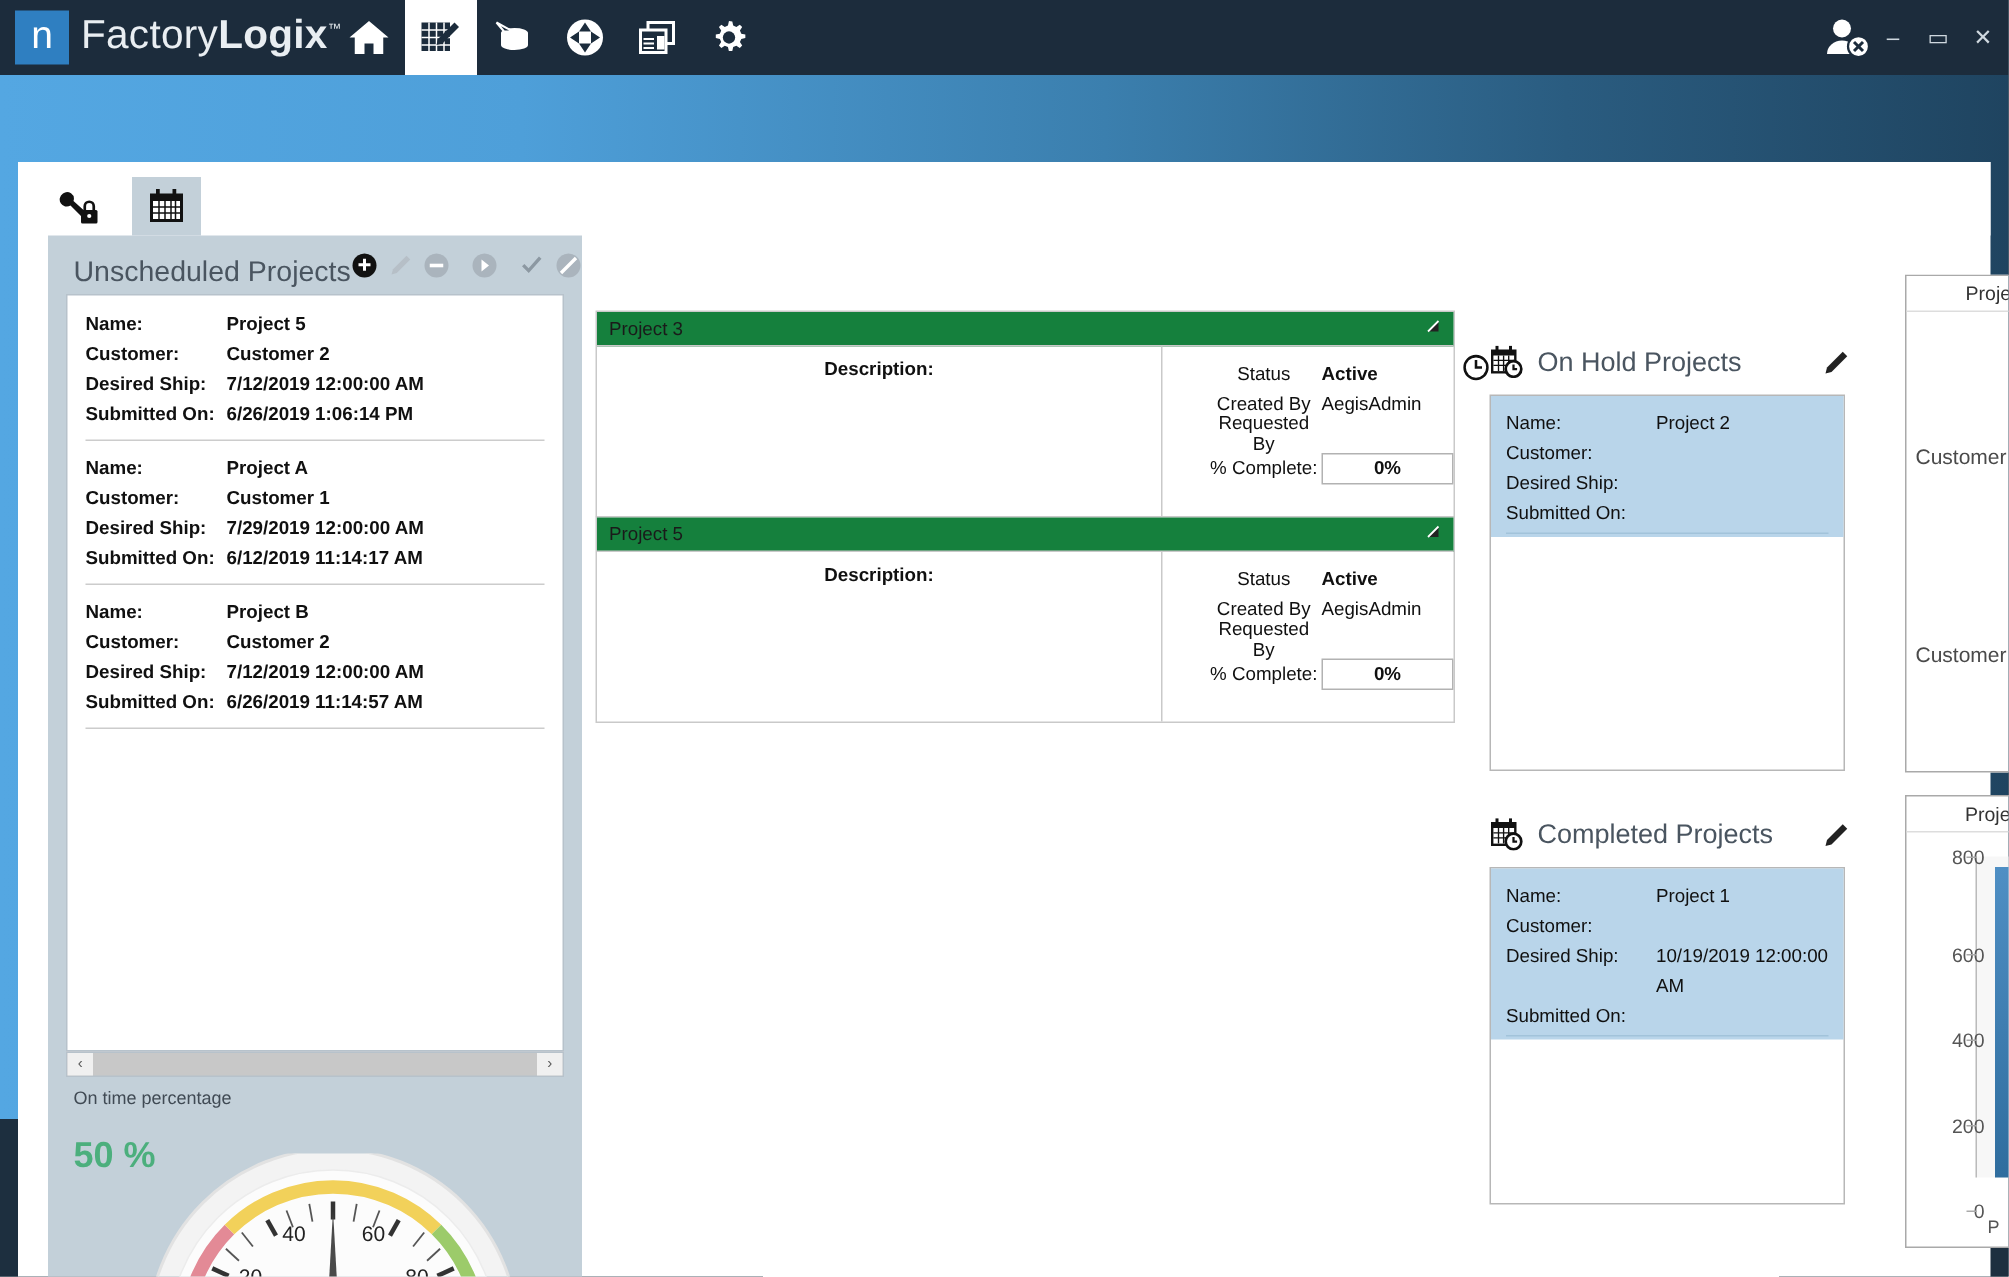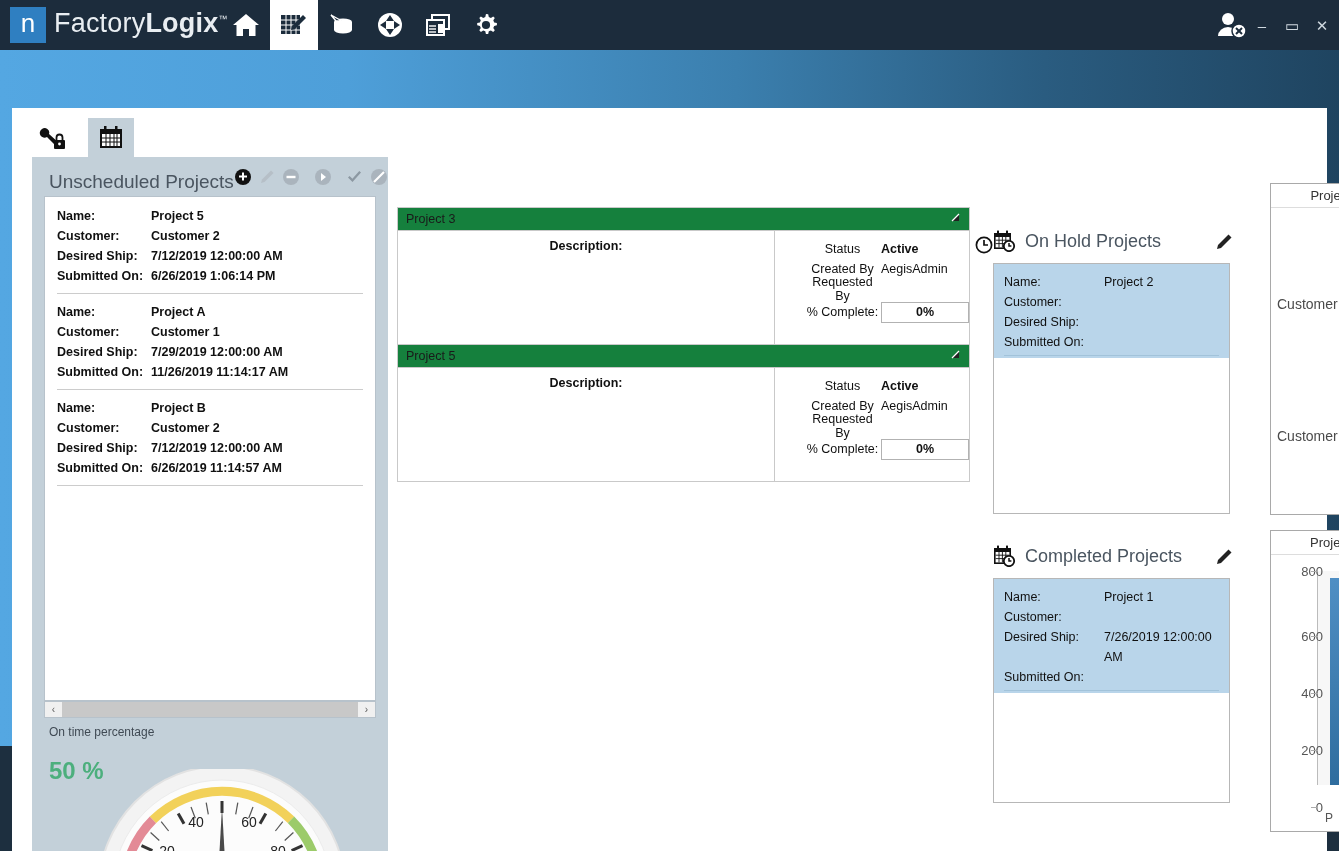--- a/index.html
+++ b/index.html
@@ -337,21 +337,21 @@
           <div class="proj-row">
               <span class="k">Customer:</span>
               <span class="v">Customer 1</span>
             </div>
           <div class="proj-row">
               <span class="k">Desired Ship:</span>
               <span class="v">7/29/2019 12:00:00 AM</span>
             </div>
           <div class="proj-row">
               <span class="k">Submitted On:</span>
-              <span class="v">11/26/2019 11:14:17 AM</span>
+              <span class="v">6/12/2019 11:14:17 AM</span>
             </div>
         </div>
         <div class="proj-item">
           <div class="proj-row">
               <span class="k">Name:</span>
               <span class="v">Project B</span>
             </div>
           <div class="proj-row">
               <span class="k">Customer:</span>
               <span class="v">Customer 2</span>
@@ -601,21 +601,21 @@
         <div class="rrow">
             <span class="k">Name:</span>
             <span>Project 1</span>
           </div>
         <div class="rrow">
             <span class="k">Customer:</span>
             <span></span>
           </div>
         <div class="rrow">
             <span class="k">Desired Ship:</span>
-            <span>7/26/2019 12:00:00 AM</span>
+            <span>10/19/2019 12:00:00 AM</span>
           </div>
         <div class="rrow">
             <span class="k">Submitted On:</span>
           </div>
       </div>
     </div>
 
     <div class="farright">
 
       <div class="fchart" style="top:0; height:332px">

